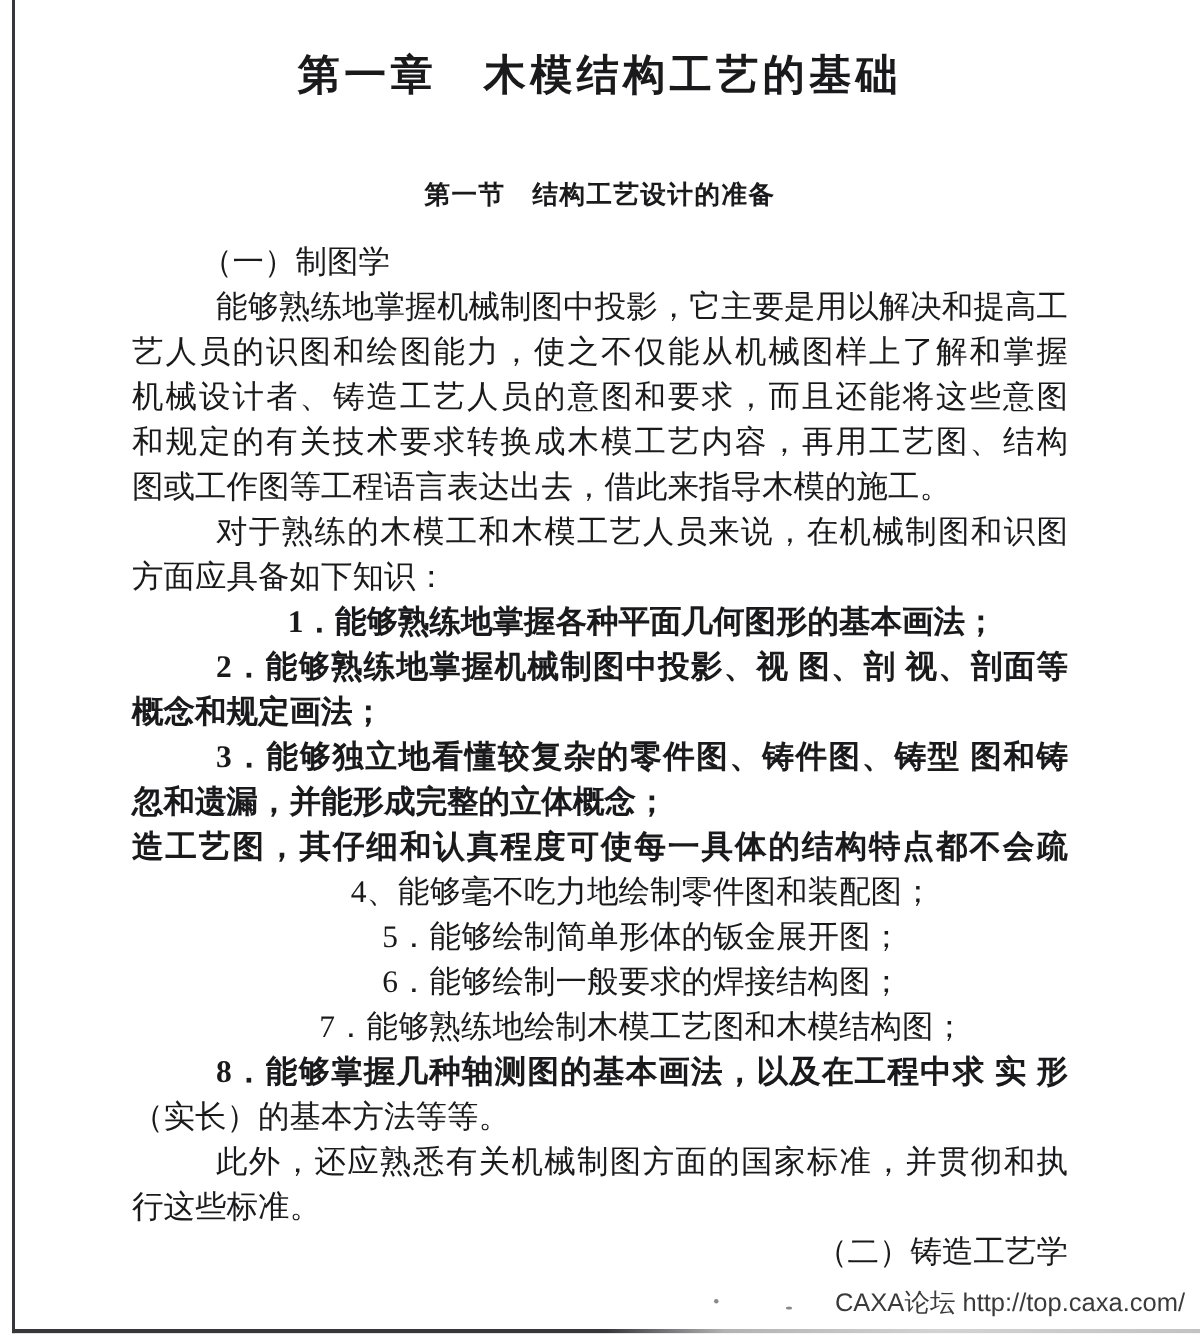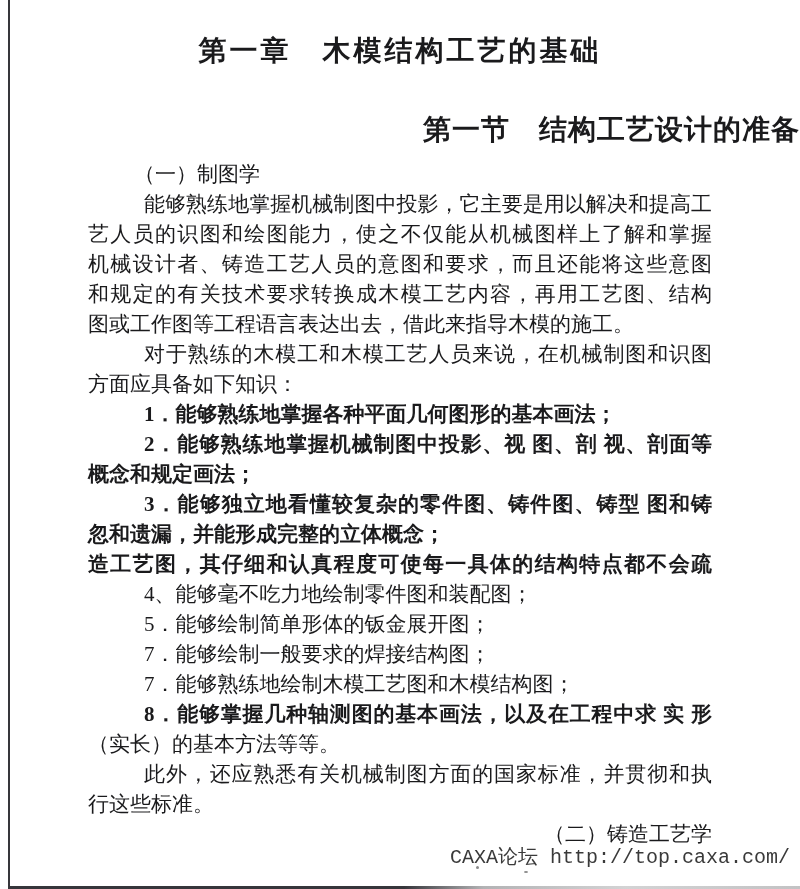--- a/index.html
+++ b/index.html
@@ -33,49 +33,49 @@
   .s2{left:524px;top:871px;width:4px;height:2px;}
 
   .chapter{
     margin:0;padding-top:31px;
     text-align:center;
     font-size:28px;font-weight:700;
     letter-spacing:3px;line-height:40px;
   }
   .section{
     margin:46px 0 0;
-    text-align:right;
+    text-align:center;
     font-family:"Liberation Sans","DejaVu Sans",sans-serif;
-    font-size:28px;font-weight:700;
+    font-size:17px;font-weight:700;
     letter-spacing:1px;line-height:26px;
   }
   .content{
     margin:16px 0 0 88px;
     width:624px;
   }
   .heading{
     font-family:"Liberation Sans","DejaVu Sans",sans-serif;
     font-size:21px;font-weight:700;
     margin-left:53px;line-height:26px;
     letter-spacing:1px;
   }
   .lines{margin-top:2px;}
   .line{
     font-size:21px;line-height:30px;
     width:624px;
   }
-  .line.indent{text-indent:56px;}
+  .line.indent{text-indent:56px;text-align:center;}
   .line.subhead{text-indent:46px;}
   .line.subhead2{text-indent:70px;text-align:right;}
   .line.bold{font-weight:700;}
   .line.fill{text-align:justify;text-align-last:justify;}
   .watermark{
-    position:absolute;right:10px;bottom:19px;
-    font-family:Liberation Mono, monospace;
-    font-size:20px;color:var(--watermark);
+    position:absolute;right:10px;bottom:9px;
+    font-family:Liberation Sans, sans-serif;
+    font-size:17px;color:var(--watermark);
   }
 </style>
 </head>
 <body>
 
 <div class="page">
   <div class="scan-edge-left"></div>
   <div class="scan-edge-bottom"></div>
 
   <h1 class="chapter">第一章　木模结构工艺的基础</h1>
@@ -92,21 +92,21 @@
         <div class="line indent fill">对于熟练的木模工和木模工艺人员来说，在机械制图和识图</div>
         <div class="line">方面应具备如下知识：</div>
         <div class="line indent bold">1．能够熟练地掌握各种平面几何图形的基本画法；</div>
         <div class="line indent bold fill">2．能够熟练地掌握机械制图中投影、视 图、剖 视、剖面等</div>
         <div class="line bold">概念和规定画法；</div>
         <div class="line indent bold fill">3．能够独立地看懂较复杂的零件图、铸件图、铸型 图和铸</div>
         <div class="line bold">忽和遗漏，并能形成完整的立体概念；</div>
         <div class="line bold fill">造工艺图，其仔细和认真程度可使每一具体的结构特点都不会疏</div>
         <div class="line indent">4、能够毫不吃力地绘制零件图和装配图；</div>
         <div class="line indent">5．能够绘制简单形体的钣金展开图；</div>
-        <div class="line indent">7．能够绘制一般要求的焊接结构图；</div>
+        <div class="line indent">6．能够绘制一般要求的焊接结构图；</div>
         <div class="line indent">7．能够熟练地绘制木模工艺图和木模结构图；</div>
         <div class="line indent bold fill">8．能够掌握几种轴测图的基本画法，以及在工程中求 实 形</div>
         <div class="line">（实长）的基本方法等等。</div>
         <div class="line indent fill">此外，还应熟悉有关机械制图方面的国家标准，并贯彻和执</div>
         <div class="line">行这些标准。</div>
         <div class="line subhead2">（二）铸造工艺学</div>
       </div>
   </div>
 
   <div class="speck s1"></div>

